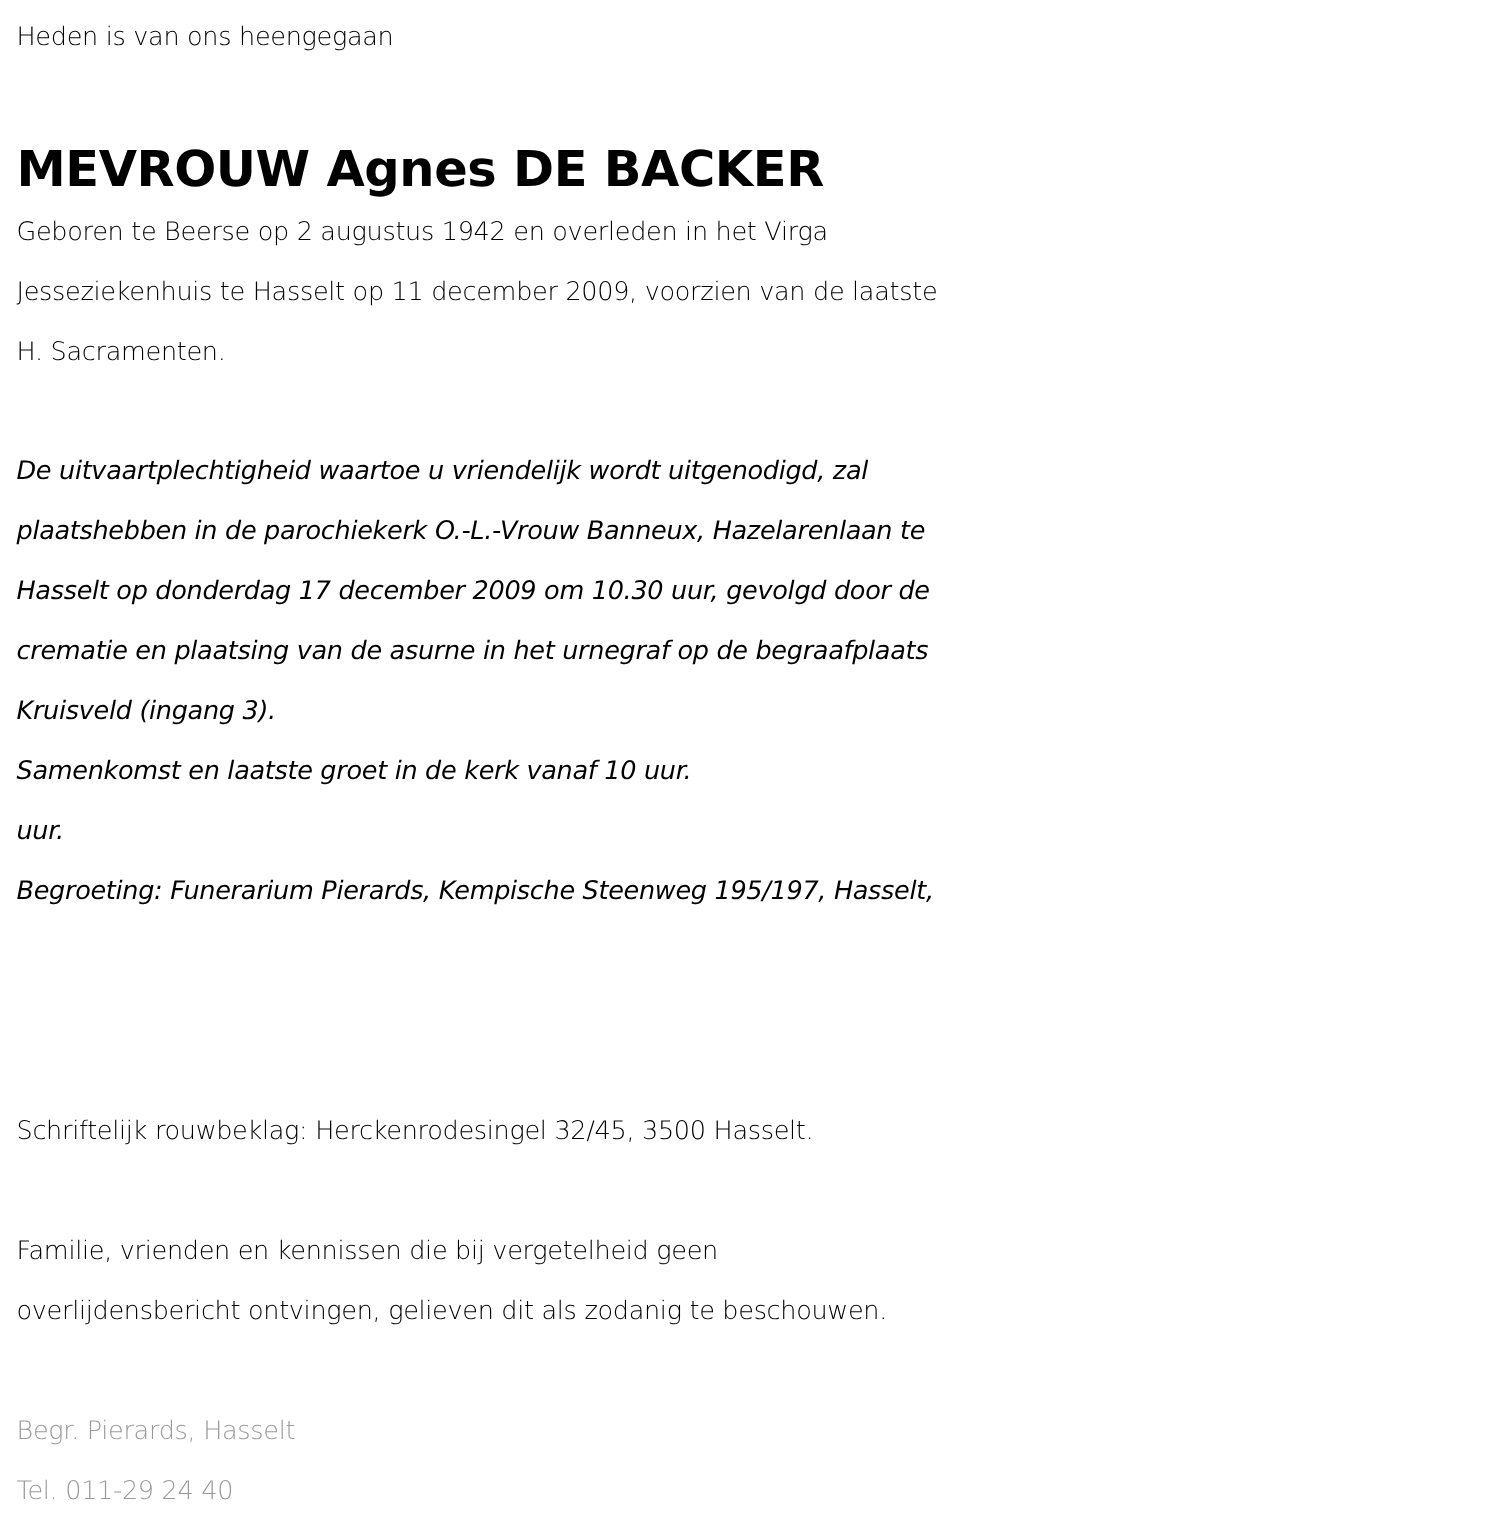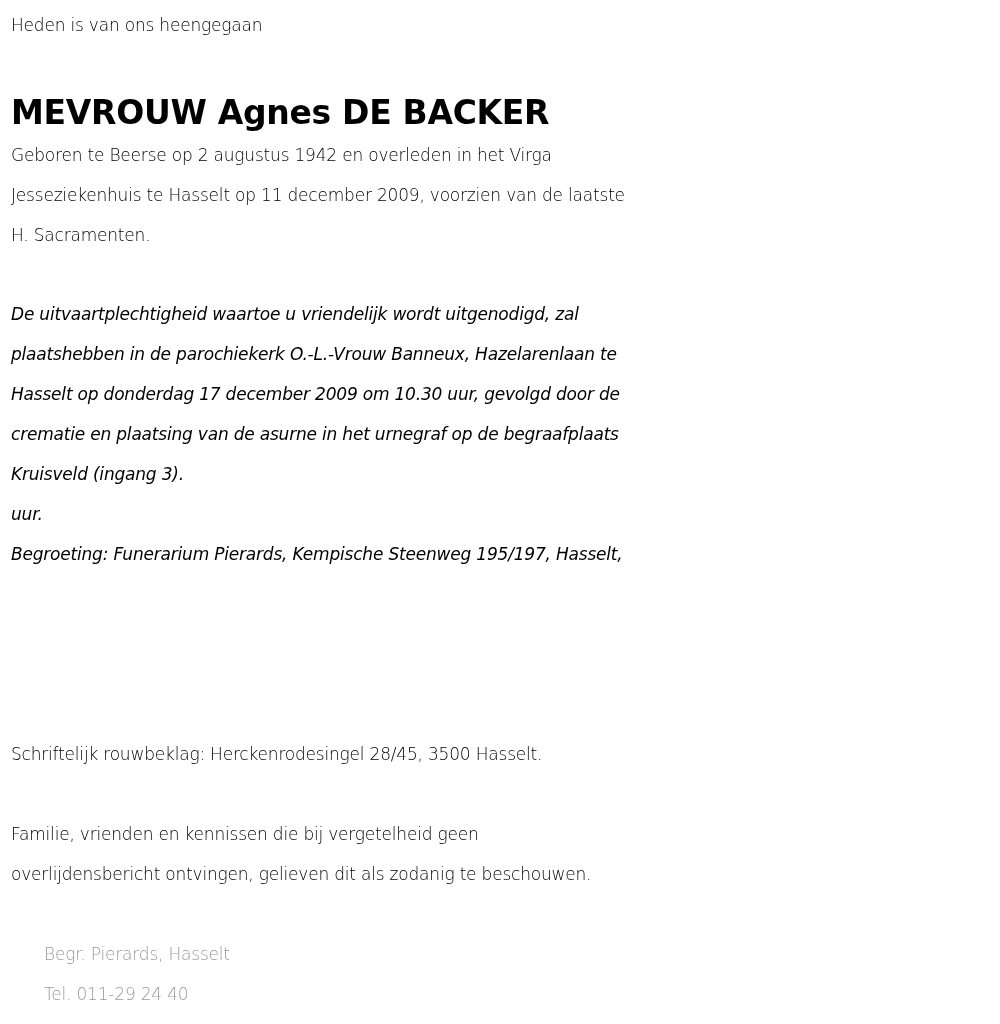--- a/index.html
+++ b/index.html
@@ -42,21 +42,21 @@
       white-space: nowrap;
     }
     .block {
       position: absolute;
       left: 11px;
     }
     .b-birth { top: 135px; }
     .b-funeral { top: 294px; font-style: italic; }
     .b-condol { top: 734px; }
     .b-family { top: 814px; }
-    .b-footer { top: 934px; color: #9a9a9a; margin-left: 33px; }
+    .b-footer { top: 934px; color: #9a9a9a; }
   </style>
 </head>
 <body>
 
 <div class="page">
 
   <div class="line intro">Heden is van ons heengegaan</div>
 
   <div class="title">MEVROUW Agnes DE BACKER</div>
 
@@ -65,26 +65,27 @@
     <div class="line">Jesseziekenhuis te Hasselt op 11 december 2009, voorzien van de laatste</div>
     <div class="line">H. Sacramenten.</div>
   </div>
 
   <div class="block b-funeral">
     <div class="line">De uitvaartplechtigheid waartoe u vriendelijk wordt uitgenodigd, zal</div>
     <div class="line">plaatshebben in de parochiekerk O.-L.-Vrouw Banneux, Hazelarenlaan te</div>
     <div class="line">Hasselt op donderdag 17 december 2009 om 10.30 uur, gevolgd door de</div>
     <div class="line">crematie en plaatsing van de asurne in het urnegraf op de begraafplaats</div>
     <div class="line">Kruisveld (ingang 3).</div>
+    <div class="line">Samenkomst en laatste groet in de kerk vanaf 10 uur.</div>
     <div class="line">uur.</div>
     <div class="line">Begroeting: Funerarium Pierards, Kempische Steenweg 195/197, Hasselt,</div>
   </div>
 
   <div class="block b-condol">
-    <div class="line">Schriftelijk rouwbeklag: Herckenrodesingel 28/45, 3500 Hasselt.</div>
+    <div class="line">Schriftelijk rouwbeklag: Herckenrodesingel 32/45, 3500 Hasselt.</div>
   </div>
 
   <div class="block b-family">
     <div class="line">Familie, vrienden en kennissen die bij vergetelheid geen</div>
     <div class="line">overlijdensbericht ontvingen, gelieven dit als zodanig te beschouwen.</div>
   </div>
 
   <div class="block b-footer">
     <div class="line">Begr. Pierards, Hasselt</div>
     <div class="line">Tel. 011-29 24 40</div>

